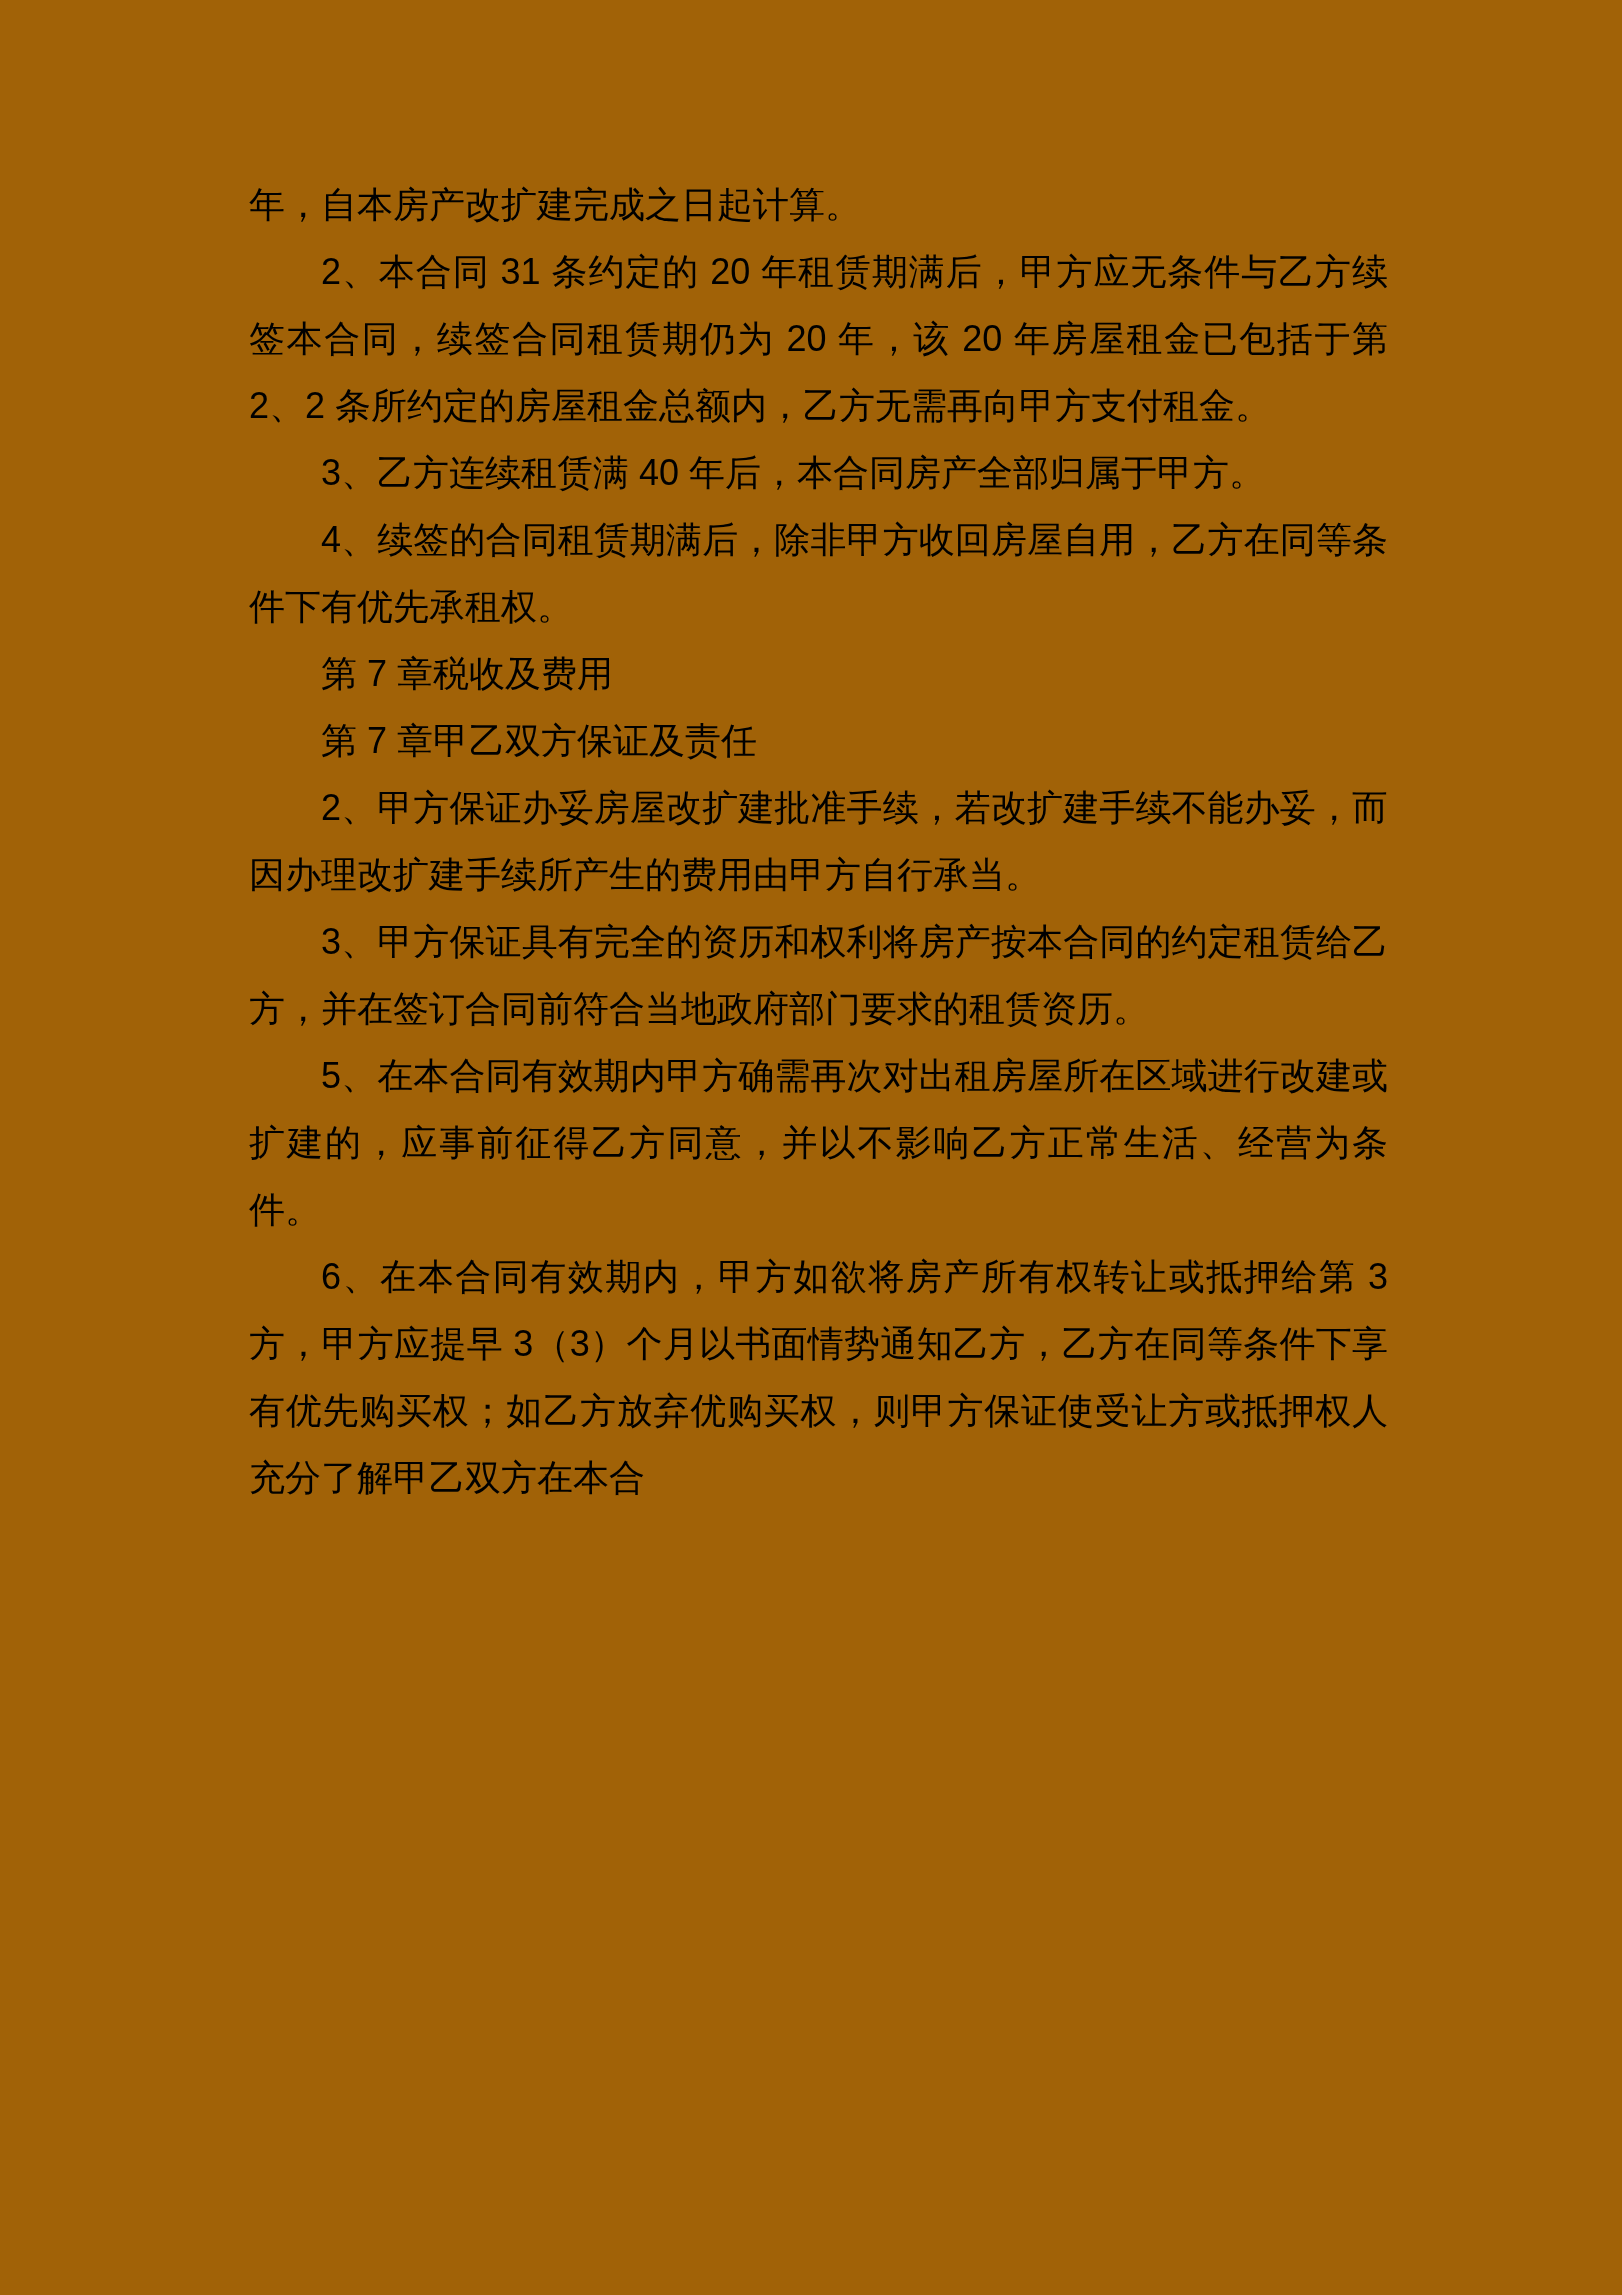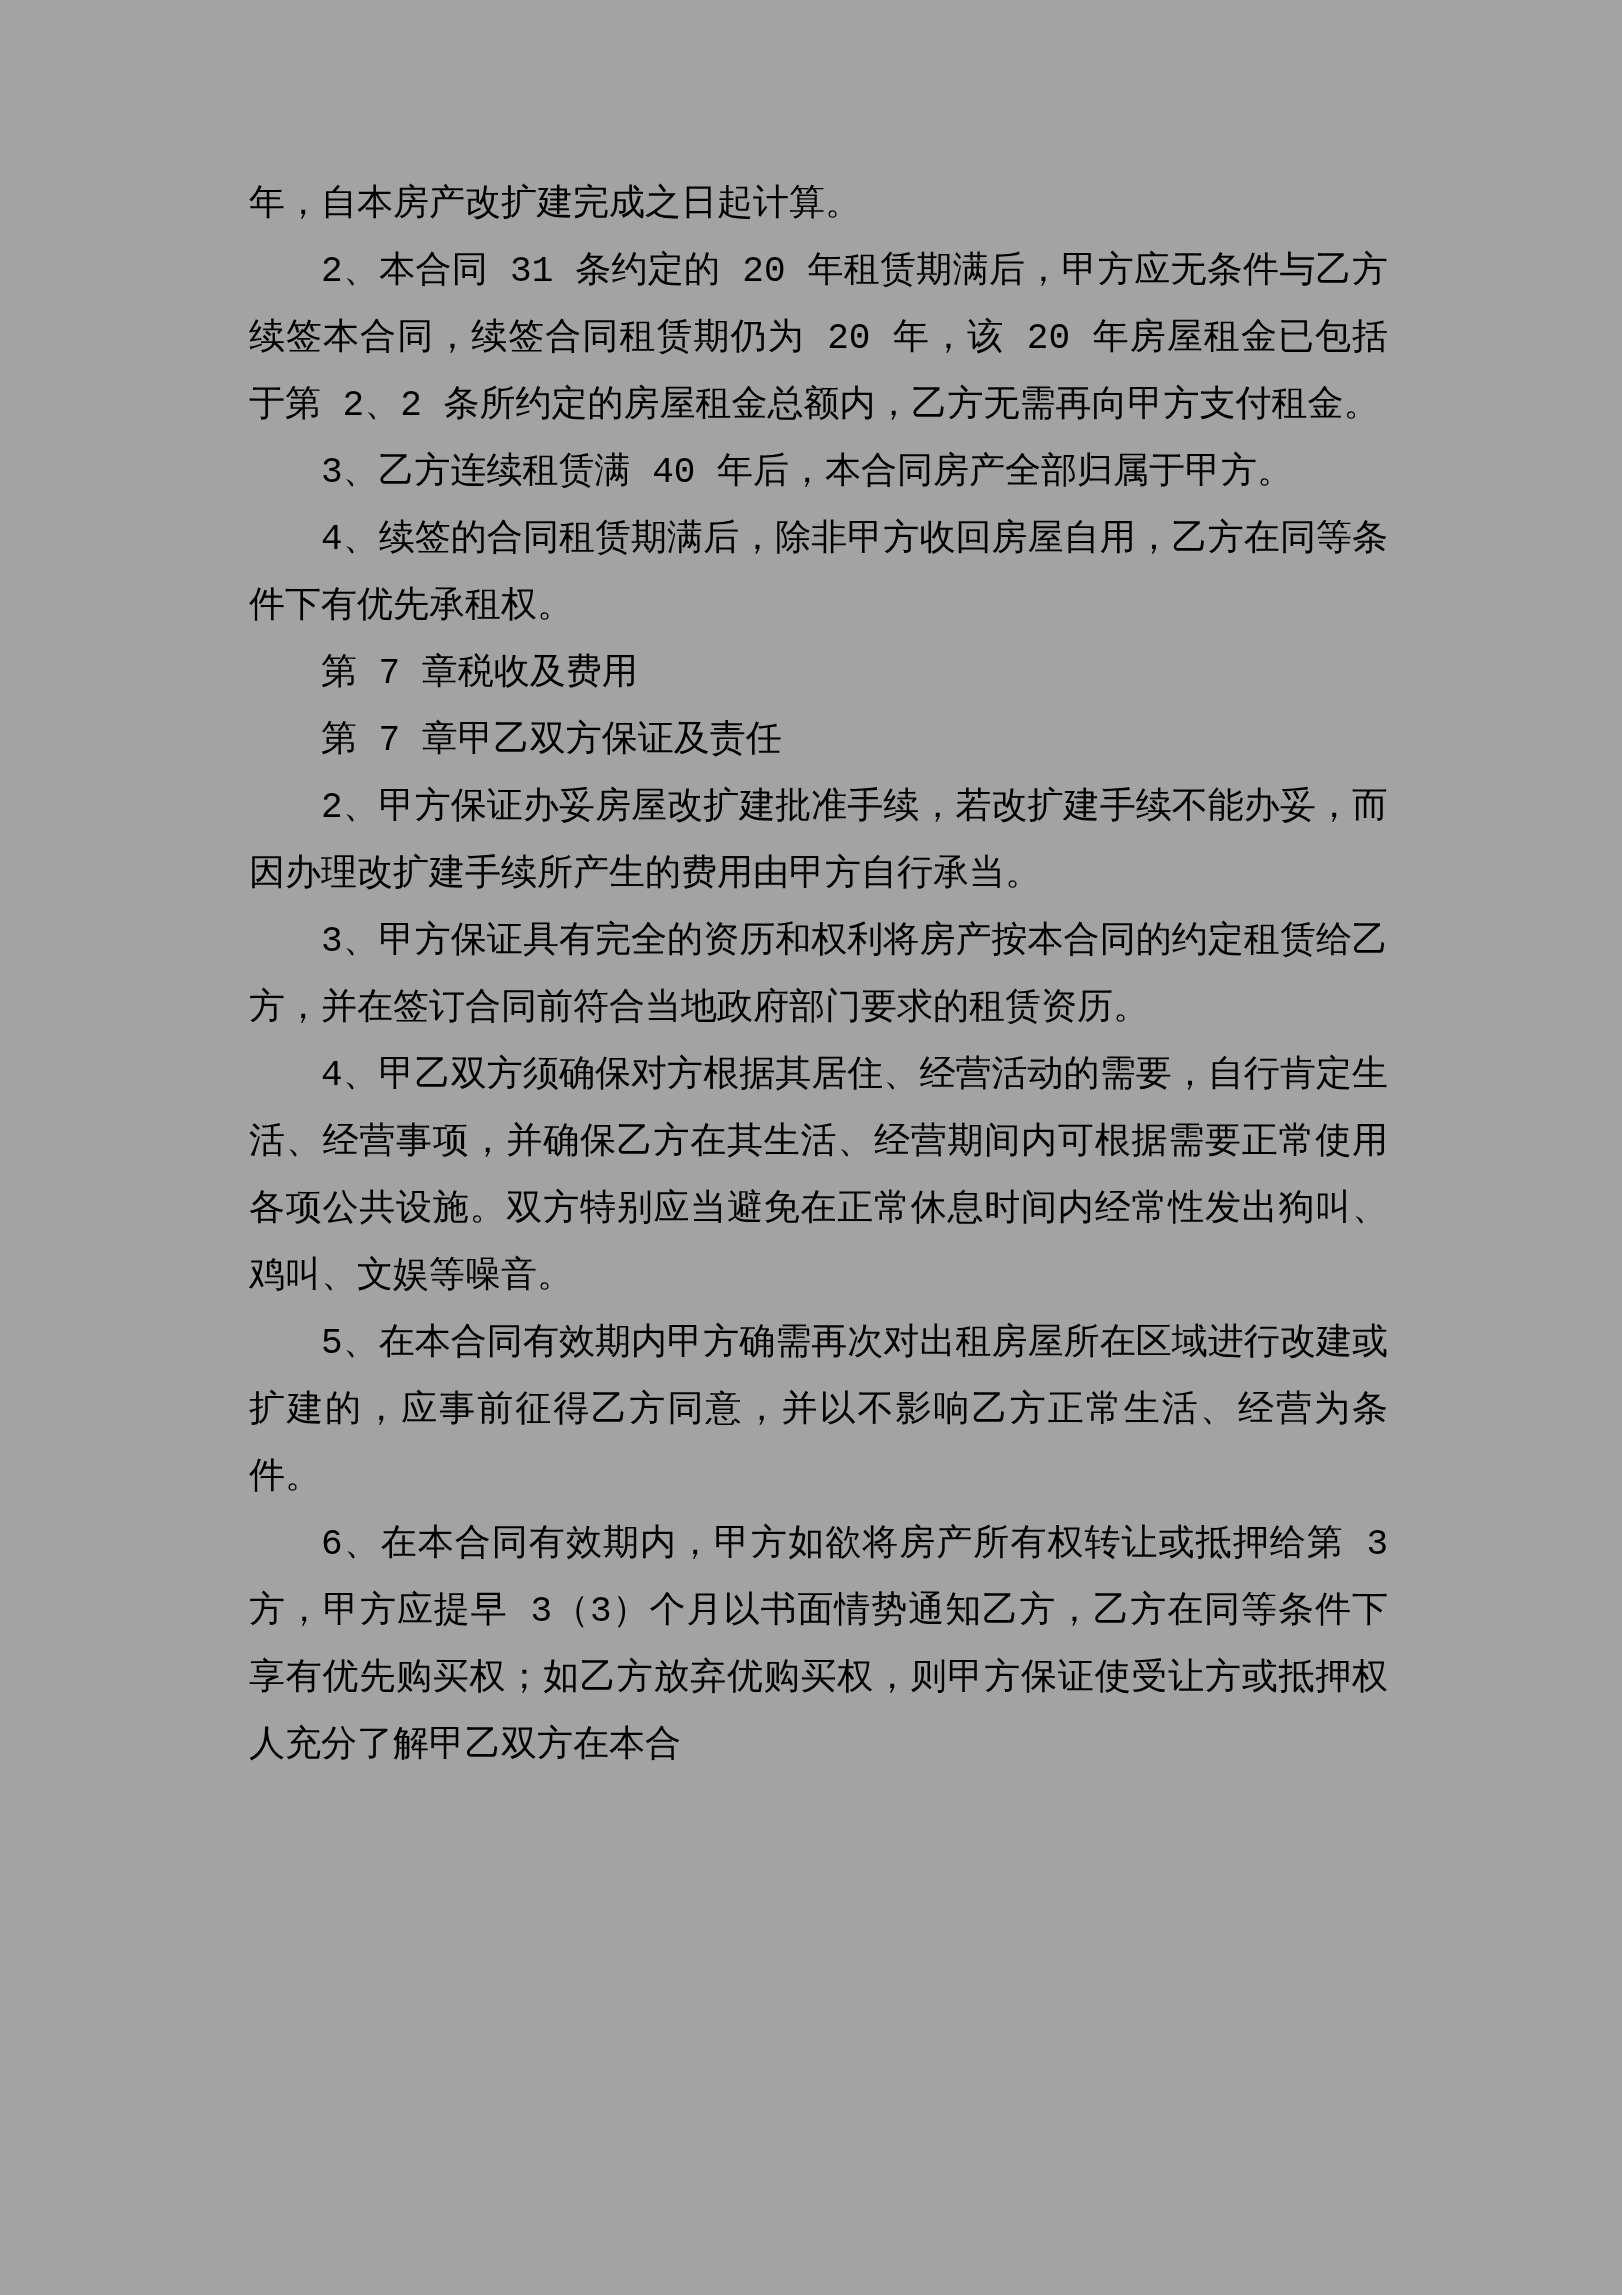--- a/index.html
+++ b/index.html
@@ -4,23 +4,23 @@
 <style>
   html, body {
     margin: 0;
     padding: 0;
     background: #ffffff;
   }
   .page {
     position: relative;
     width: 1623px;
     height: 2295px;
-    background: #a3a3a3;
+    background: #a16207;
     overflow: hidden;
-    font-family: Liberation Mono, monospace;
+    font-family: Liberation Sans, sans-serif;
     color: #000000;
   }
   .doc-body {
     position: absolute;
     left: 249px;
     top: 171px;
     width: 1139px;
     font-size: 36px;
     line-height: 67px;
     text-align: justify;
@@ -43,18 +43,17 @@
 <div class="page">
   <div class="doc-body" id="doc-body">
       <p class="">年，自本房产改扩建完成之日起计算。</p>
       <p class="indent ">2、本合同 31 条约定的 20 年租赁期满后，甲方应无条件与乙方续签本合同，续签合同租赁期仍为 20 年，该 20 年房屋租金已包括于第 2、2 条所约定的房屋租金总额内，乙方无需再向甲方支付租金。</p>
       <p class="indent ">3、乙方连续租赁满 40 年后，本合同房产全部归属于甲方。</p>
       <p class="indent ">4、续签的合同租赁期满后，除非甲方收回房屋自用，乙方在同等条件下有优先承租权。</p>
       <p class="indent heading">第 7 章税收及费用</p>
       <p class="indent heading">第 7 章甲乙双方保证及责任</p>
       <p class="indent ">2、甲方保证办妥房屋改扩建批准手续，若改扩建手续不能办妥，而因办理改扩建手续所产生的费用由甲方自行承当。</p>
       <p class="indent ">3、甲方保证具有完全的资历和权利将房产按本合同的约定租赁给乙方，并在签订合同前符合当地政府部门要求的租赁资历。</p>
-      <p class="indent ">4、甲乙双方须确保对方根据其居住、经营活动的需要，自行肯定生活、经营事项，并确保乙方在其生活、经营期间内可根据需要正常使用各项公共设施。双方特别应当避免在正常休息时间内经常性发出狗叫、鸡叫、文娱等噪音。</p>
       <p class="indent ">5、在本合同有效期内甲方确需再次对出租房屋所在区域进行改建或扩建的，应事前征得乙方同意，并以不影响乙方正常生活、经营为条件。</p>
       <p class="indent ">6、在本合同有效期内，甲方如欲将房产所有权转让或抵押给第 3 方，甲方应提早 3（3）个月以书面情势通知乙方，乙方在同等条件下享有优先购买权；如乙方放弃优购买权，则甲方保证使受让方或抵押权人充分了解甲乙双方在本合</p>
     </div>
 </div>
 
 
 </body></html>

